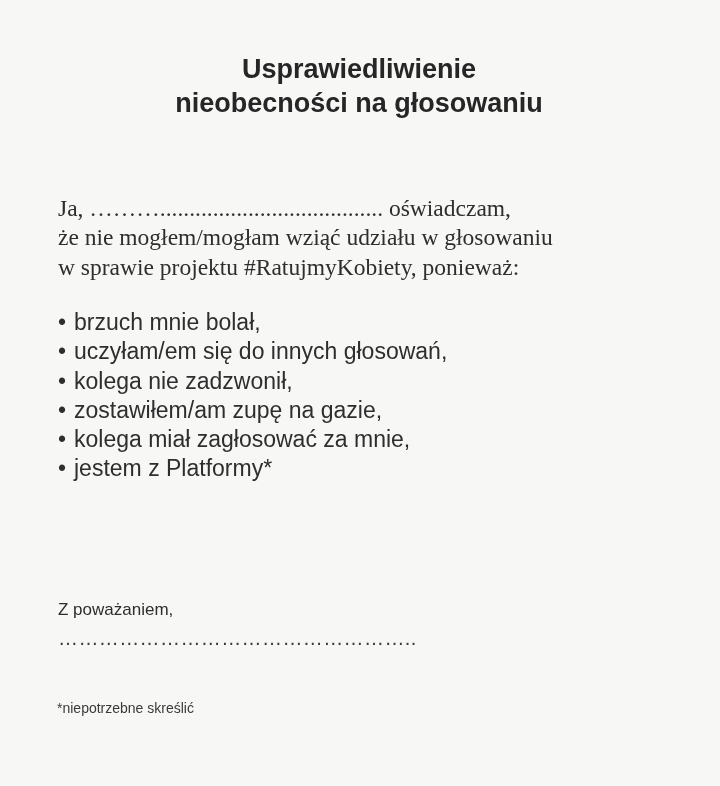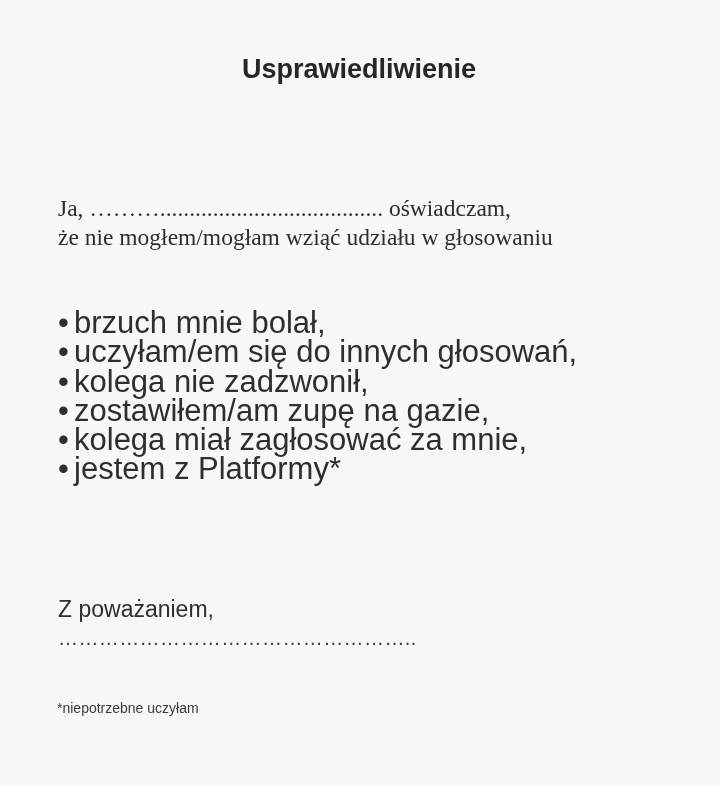--- a/index.html
+++ b/index.html
@@ -35,32 +35,32 @@
     line-height: 29.3px;
     color: #2e2e2e;
     white-space: nowrap;
     font-family: Liberation Serif, serif;
   }
   .body .line { height: 29.3px; }
   .reasons {
     position: absolute;
     left: 58px;
     top: 308px;
-    font-size: 31px;
+    font-size: 23px;
     line-height: 29.3px;
     color: #2e2e2e;
     white-space: nowrap;
   }
   .reasons .item { height: 29.3px; }
   .reasons .bullet { display: inline-block; width: 16px; }
   .closing {
     position: absolute;
     left: 58px;
     top: 595px;
-    font-size: 23px;
+    font-size: 17px;
     line-height: 29px;
     color: #2e2e2e;
     white-space: nowrap;
   }
   .signature {
     position: absolute;
     left: 58px;
     top: 624px;
     font-size: 20px;
     line-height: 28px;
@@ -76,31 +76,33 @@
     line-height: 18px;
     color: #3a3a3a;
     white-space: nowrap;
   }
 </style>
 </head>
 <body>
 
 <div class="title">
   <div>Usprawiedliwienie</div>
+  <div>nieobecności na głosowaniu</div>
 </div>
 
 <div class="body">
   <div class="line">Ja, ………...................................... oświadczam,</div>
   <div class="line">że nie mogłem/mogłam wziąć udziału w głosowaniu</div>
+  <div class="line">w sprawie projektu #RatujmyKobiety, ponieważ:</div>
 </div>
 
 <div class="reasons">
   <div class="item"><span class="bullet">•</span><span>brzuch mnie bolał,</span></div>
   <div class="item"><span class="bullet">•</span><span>uczyłam/em się do innych głosowań,</span></div>
   <div class="item"><span class="bullet">•</span><span>kolega nie zadzwonił,</span></div>
   <div class="item"><span class="bullet">•</span><span>zostawiłem/am zupę na gazie,</span></div>
   <div class="item"><span class="bullet">•</span><span>kolega miał zagłosować za mnie,</span></div>
   <div class="item"><span class="bullet">•</span><span>jestem z Platformy*</span></div>
 </div>
 
 <div class="closing">Z poważaniem,</div>
 <div class="signature">……………………………………………..</div>
-<div class="footnote">*niepotrzebne uczyłam</div>
+<div class="footnote">*niepotrzebne skreślić</div>
 
 </body></html>

